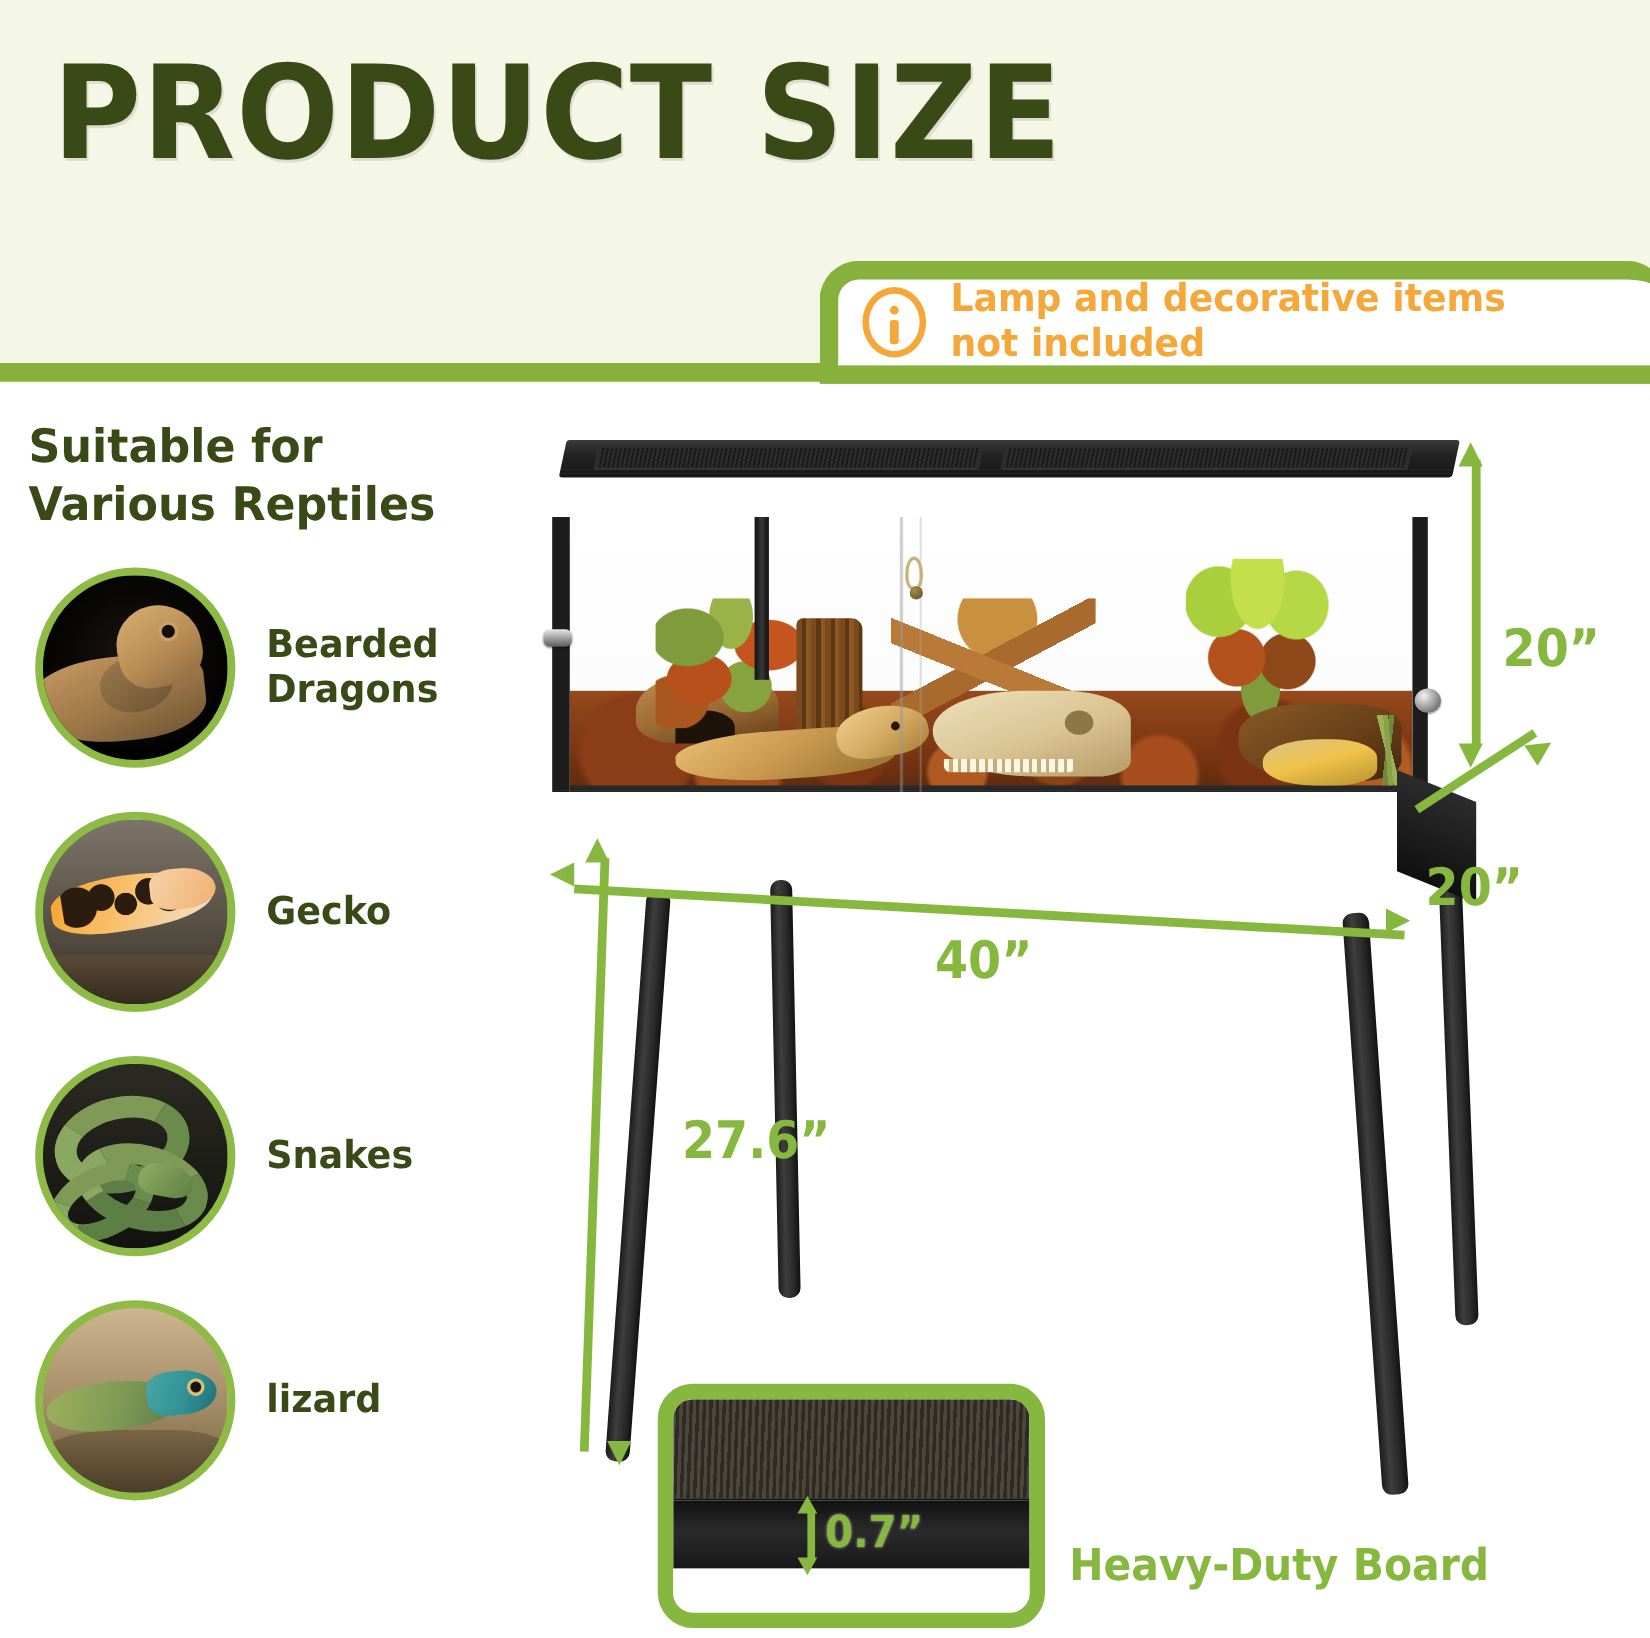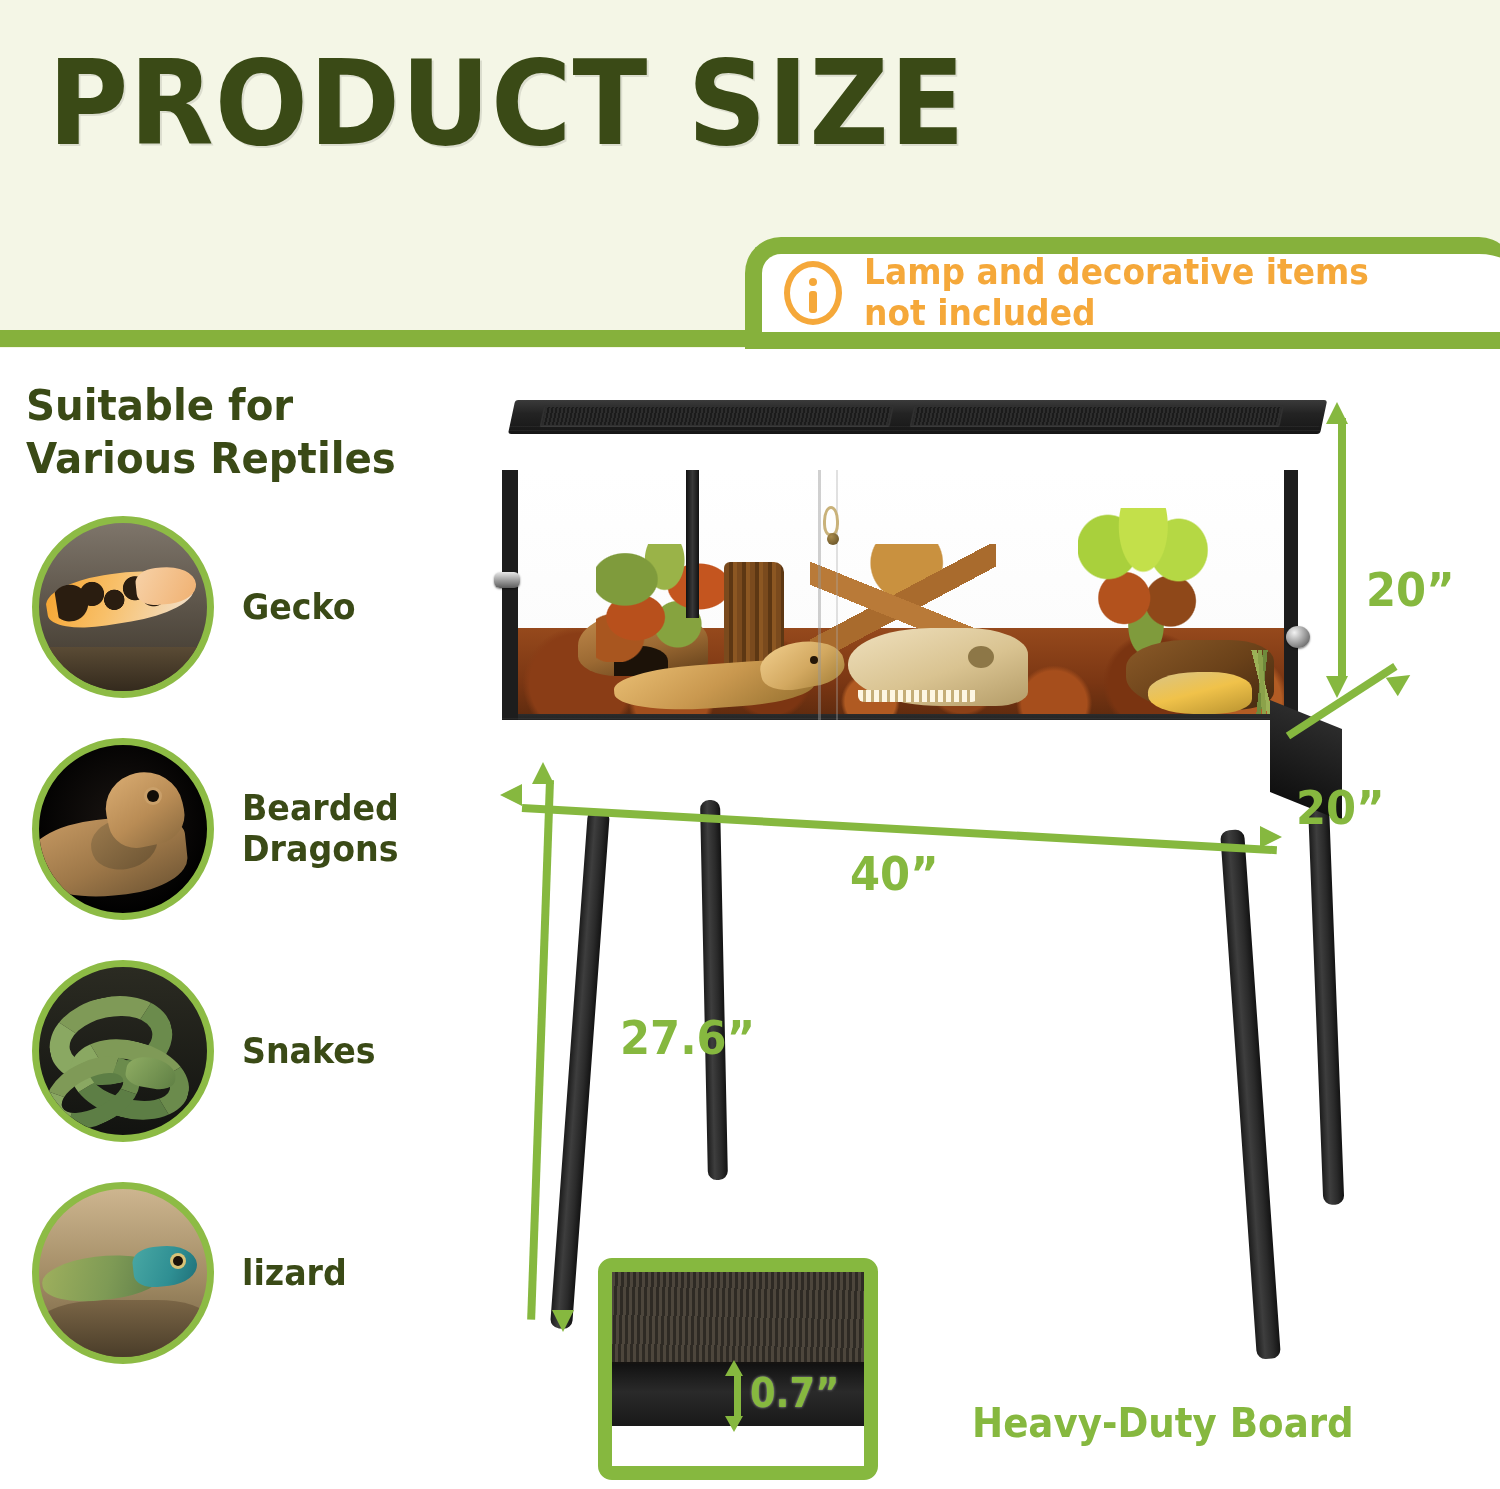--- a/index.html
+++ b/index.html
@@ -558,23 +558,23 @@
   
   .dim-v-line  { left: 86px; top: 400px; width: 8px; height: 540px; transform: rotate(2.0deg); transform-origin: top center; }
   .dim-v-up    { left: 72px; top: 382px; border-left: 11px solid transparent; border-right: 11px solid transparent; border-bottom: 22px solid #86b83f; }
   .dim-v-down  { left: 92px; top: 930px; border-left: 11px solid transparent; border-right: 11px solid transparent; border-top: 22px solid #86b83f; }
   .dim-v-label { left: 160px; top: 630px; font-size: 47px; }
 
   
   .board-inset {
     position: absolute;
     left: 598px; top: 1258px;
-    width: 280px; height: 222px;
+    width: 352px; height: 222px;
     border: 14px solid #86b83f;
-    border-radius: 14px;
+    border-radius: 32px;
     background: #ffffff;
     overflow: hidden;
   }
   .board-top {
     position: absolute; left: 0; top: 0;
     width: 100%; height: 92px;
     background: repeating-linear-gradient(92deg, #4d463c 0 3px, #2e2a24 3px 6px);
     border-bottom: 2px solid #151311;
   }
   .board-edge {
@@ -639,41 +639,41 @@
   <div class="sidebar">
 
     <div class="sidebar-heading">
       <div>Suitable for</div>
       <div>Various Reptiles</div>
     </div>
 
     <div class="reptile-list">
 
       <div class="reptile-item">
+        <div class="reptile-thumb art-dragon">
+          <div class="body"></div>
+            <div class="beard"></div>
+            <div class="head"></div>
+            <div class="eye"></div>
+        </div>
+        <div class="reptile-label">
+          <div>Bearded</div>
+          <div>Dragons</div>
+        </div>
+      </div>
+
+      <div class="reptile-item">
         <div class="reptile-thumb art-gecko">
           <div class="ground"></div>
             <div class="body"></div>
             <div class="spots"></div>
             <div class="head"></div>
         </div>
         <div class="reptile-label">
           <div>Gecko</div>
-        </div>
-      </div>
-
-      <div class="reptile-item">
-        <div class="reptile-thumb art-dragon">
-          <div class="body"></div>
-            <div class="beard"></div>
-            <div class="head"></div>
-            <div class="eye"></div>
-        </div>
-        <div class="reptile-label">
-          <div>Bearded</div>
-          <div>Dragons</div>
         </div>
       </div>
 
       <div class="reptile-item">
         <div class="reptile-thumb art-snake">
           <div class="coil1"></div>
             <div class="coil2"></div>
             <div class="coil3"></div>
             <div class="head"></div>
         </div>

